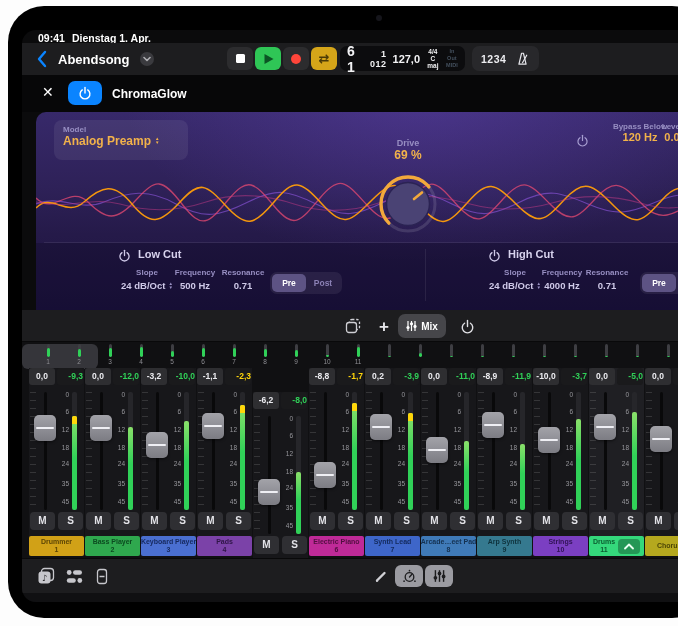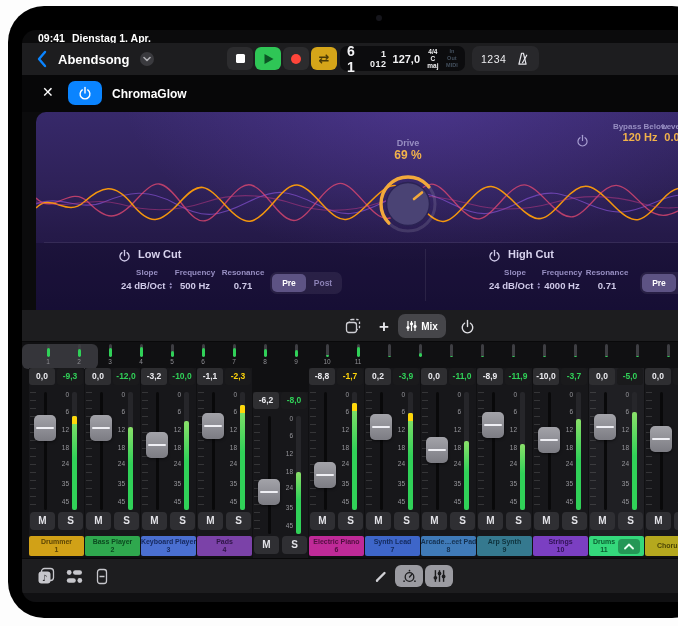--- a/index.html
+++ b/index.html
@@ -24,21 +24,21 @@
   .sq{width:9px;height:9px;background:#fff;border-radius:1.5px;}
   .rec{width:10px;height:10px;background:#ff453a;border-radius:50%;}
   .cyc{color:#4a3a07;font-size:13px;font-weight:700;line-height:1;}
   .lcd{left:318px;top:3px;width:125px;height:25px;background:#0c0c0e;border-radius:7px;display:flex;align-items:center;padding:0 7px;box-sizing:border-box;gap:6px;color:#f2f2f4;}
   .lcd-pos{font-size:14px;font-weight:700;letter-spacing:.5px;}
   .lcd-sub{font-size:9px;font-weight:700;margin-left:-2px;letter-spacing:.5px;text-align:right;}
   .lcd-tempo{font-size:11px;font-weight:700;}
   .lcd-stack{display:flex;flex-direction:column;line-height:7px;font-size:6.5px;font-weight:700;text-align:center;}
   .lcd-dim{display:flex;flex-direction:column;line-height:7px;font-size:5.5px;font-weight:700;color:#44505e;text-align:center;}
   .cntgrp{left:450px;top:3px;height:25px;background:#28282b;border-radius:7px;display:flex;align-items:center;padding:0 9px;gap:9px;}
-  .cntlbl{font-size:10.5px;font-weight:400;color:#ededf0;letter-spacing:.5px;}
+  .cntlbl{font-size:10.5px;font-weight:700;color:#ededf0;letter-spacing:.5px;}
   
   .phead{left:0;top:45px;width:680px;height:37px;background:#070708;}
   .pclose{left:20px;top:9px;font-size:14px;color:#fff;font-weight:400;}
   .ppwr{left:46px;top:6px;width:34px;height:24px;border-radius:7px;background:#0a84ff;display:flex;align-items:center;justify-content:center;}
   .pttl{left:90px;top:12px;font-size:12px;font-weight:600;color:#fff;}
   .plug{left:14px;top:82px;width:668px;height:198px;border-radius:10px 0 0 0;overflow:hidden;
         background:radial-gradient(ellipse at 58% -10%, rgba(125,85,225,.28), transparent 55%),
                    linear-gradient(180deg,#37296a 0%,#2e2158 38%,#251a49 62%,#1d1340 100%);}
   .lcband{left:0;top:131px;width:668px;height:67px;background:rgba(8,4,24,.28);}
   .hline{left:8px;top:130px;width:652px;height:1px;background:rgba(255,255,255,.08);}
@@ -74,21 +74,21 @@
   .minihl{left:326px;top:-2px;width:76px;height:25px;background:#35353a;border-radius:6px;}
   .funnel{left:8px;top:35px;width:18px;height:18px;border-radius:50%;background:#47474c;display:flex;align-items:center;justify-content:center;}
   .mini{top:0;width:10px;height:23px;}
   .mini-track{width:3px;height:13px;margin:0 auto;background:#3e3e43;border-radius:1.5px;position:relative;overflow:hidden;}
   .mini-fill{position:absolute;left:0;right:0;bottom:0;background:#30d158;border-radius:1.5px;}
   .mini-num{margin-top:1px;text-align:center;font-size:6.5px;color:#8e8e93;line-height:7px;}
   .strips{left:0;top:58px;width:680px;height:188px;}
   .strip{top:0;width:55px;height:188px;background:#17171a;position:absolute;}
   .strip.sel{background:#1f1f23;}
   .pan{position:absolute;left:0;top:0;width:26px;height:17px;background:#2e2e31;border-radius:3px;color:#ececf0;font-size:8.5px;font-weight:700;line-height:17px;text-align:center;}
-  .peak{position:absolute;left:28px;top:0;width:26px;height:17px;background:#1a1a1c;border-radius:3px;font-size:8.5px;font-weight:700;line-height:17px;text-align:center;}
+  .peak{position:absolute;left:28px;top:0;width:26px;height:17px;background:#1a1a1c;border-radius:3px;font-size:8.5px;font-weight:700;line-height:17px;text-align:right;}
   .ladder{position:absolute;left:1px;top:24px;width:6px;height:118px;background:repeating-linear-gradient(180deg,rgba(255,255,255,.13) 0 1px,transparent 1px 8px);}
   .ftrack{position:absolute;left:15px;top:24px;width:3px;height:118px;background:#09090a;border-radius:2px;}
   .fcap{position:absolute;left:5px;width:22px;height:26px;border-radius:5px;background:linear-gradient(180deg,#a3a3a9,#7c7c83);box-shadow:0 1px 3px rgba(0,0,0,.55);}
   .fline{position:absolute;left:2px;right:2px;top:12px;height:2px;background:#efeff4;border-radius:1px;}
   .sc{position:absolute;left:24px;width:16px;text-align:right;font-size:6.5px;color:#97979c;transform:translateY(-50%);}
   .mtrack{position:absolute;left:43px;top:24px;width:5px;height:118px;background:#26262a;border-radius:2px;}
   .mfill{position:absolute;left:0;right:0;bottom:0;background:linear-gradient(180deg,#8ae06a,#30d158 45%);border-radius:2px;}
   .mclip{position:absolute;top:0;left:0;right:0;height:8px;background:#ffd60a;border-radius:2px 2px 0 0;}
   .mbtn,.sbtn{position:absolute;top:144px;width:25px;height:18px;background:#2f2f33;border-radius:4px;font-size:10px;font-weight:600;line-height:18px;text-align:center;color:#e3e3e8;}
   .mbtn{left:1px;} .sbtn{left:29px;}
@@ -177,20 +177,30 @@
         <svg class="abs" style="left:0;top:46px" width="668" height="84" viewBox="0 0 668 84">
           <path d="M0,46 C24,36 44,54 68,44 S112,30 140,46 S184,58 212,44 S252,32 280,46 S320,58 348,44 S388,32 416,46 S456,58 484,44 S524,34 552,46 S592,56 620,44 S648,38 668,46" fill="none" stroke="#9a5cf0" stroke-width="1.2" opacity="0.55"></path>
           <path d="M0,40 C18,58 34,26 52,44 S80,64 100,42 S126,20 146,46 S172,66 192,42 S218,24 238,48 S264,64 284,40 S310,24 330,46 S356,64 376,40 S402,26 422,48 S448,62 468,40 S494,26 514,46 S540,62 560,40 S588,28 606,46 S634,60 668,38" fill="none" stroke="#e84a72" stroke-width="1.3" opacity="0.75"></path>
           <path d="M0,50 C16,34 30,60 48,44 S78,24 96,46 S124,66 144,44 S170,26 190,48 S218,68 238,44 S264,22 286,46 S314,64 336,42 S362,24 384,48 S412,66 432,44 S458,24 480,46 S508,64 528,42 S556,26 578,48 S606,64 626,42 S650,34 668,46" fill="none" stroke="#ff9d0a" stroke-width="1.5" opacity="0.95"></path>
           <path d="M0,44 C30,52 56,38 84,46 S140,54 170,44 S228,36 258,46 S316,54 346,44 S404,38 434,46 S492,52 520,44 S580,38 608,46 S646,48 668,44" fill="none" stroke="#c43a86" stroke-width="1.1" opacity="0.5"></path>
         </svg>
         <div class="abs lcband"></div>
         <div class="abs hline"></div>
         <div class="abs vline"></div>
 
+        <div class="abs modelbox">
+          <div class="plbl">Model</div>
+          <div class="pval">
+              <span>Analog Preamp</span>
+              <span class="stepper">
+                <span>▲</span>
+                <span>▼</span>
+              </span>
+            </div>
+        </div>
 
         <div class="abs spwr" style="left:540px;top:21px">
           <svg width="13" height="13" viewBox="0 0 16 16">
               <path d="M4.9,4.5 A5.6,5.6 0 1,0 11.1,4.5" fill="none" stroke="#a79ed1" stroke-width="1.5" stroke-linecap="round"></path>
               <line x1="8" y1="1.6" x2="8" y2="8" stroke="#a79ed1" stroke-width="1.5" stroke-linecap="round"></line>
             </svg>
         </div>
         <div class="abs bypbox">
           <div class="plbl">Bypass Below</div>
           <div class="pval">120 Hz</div>

